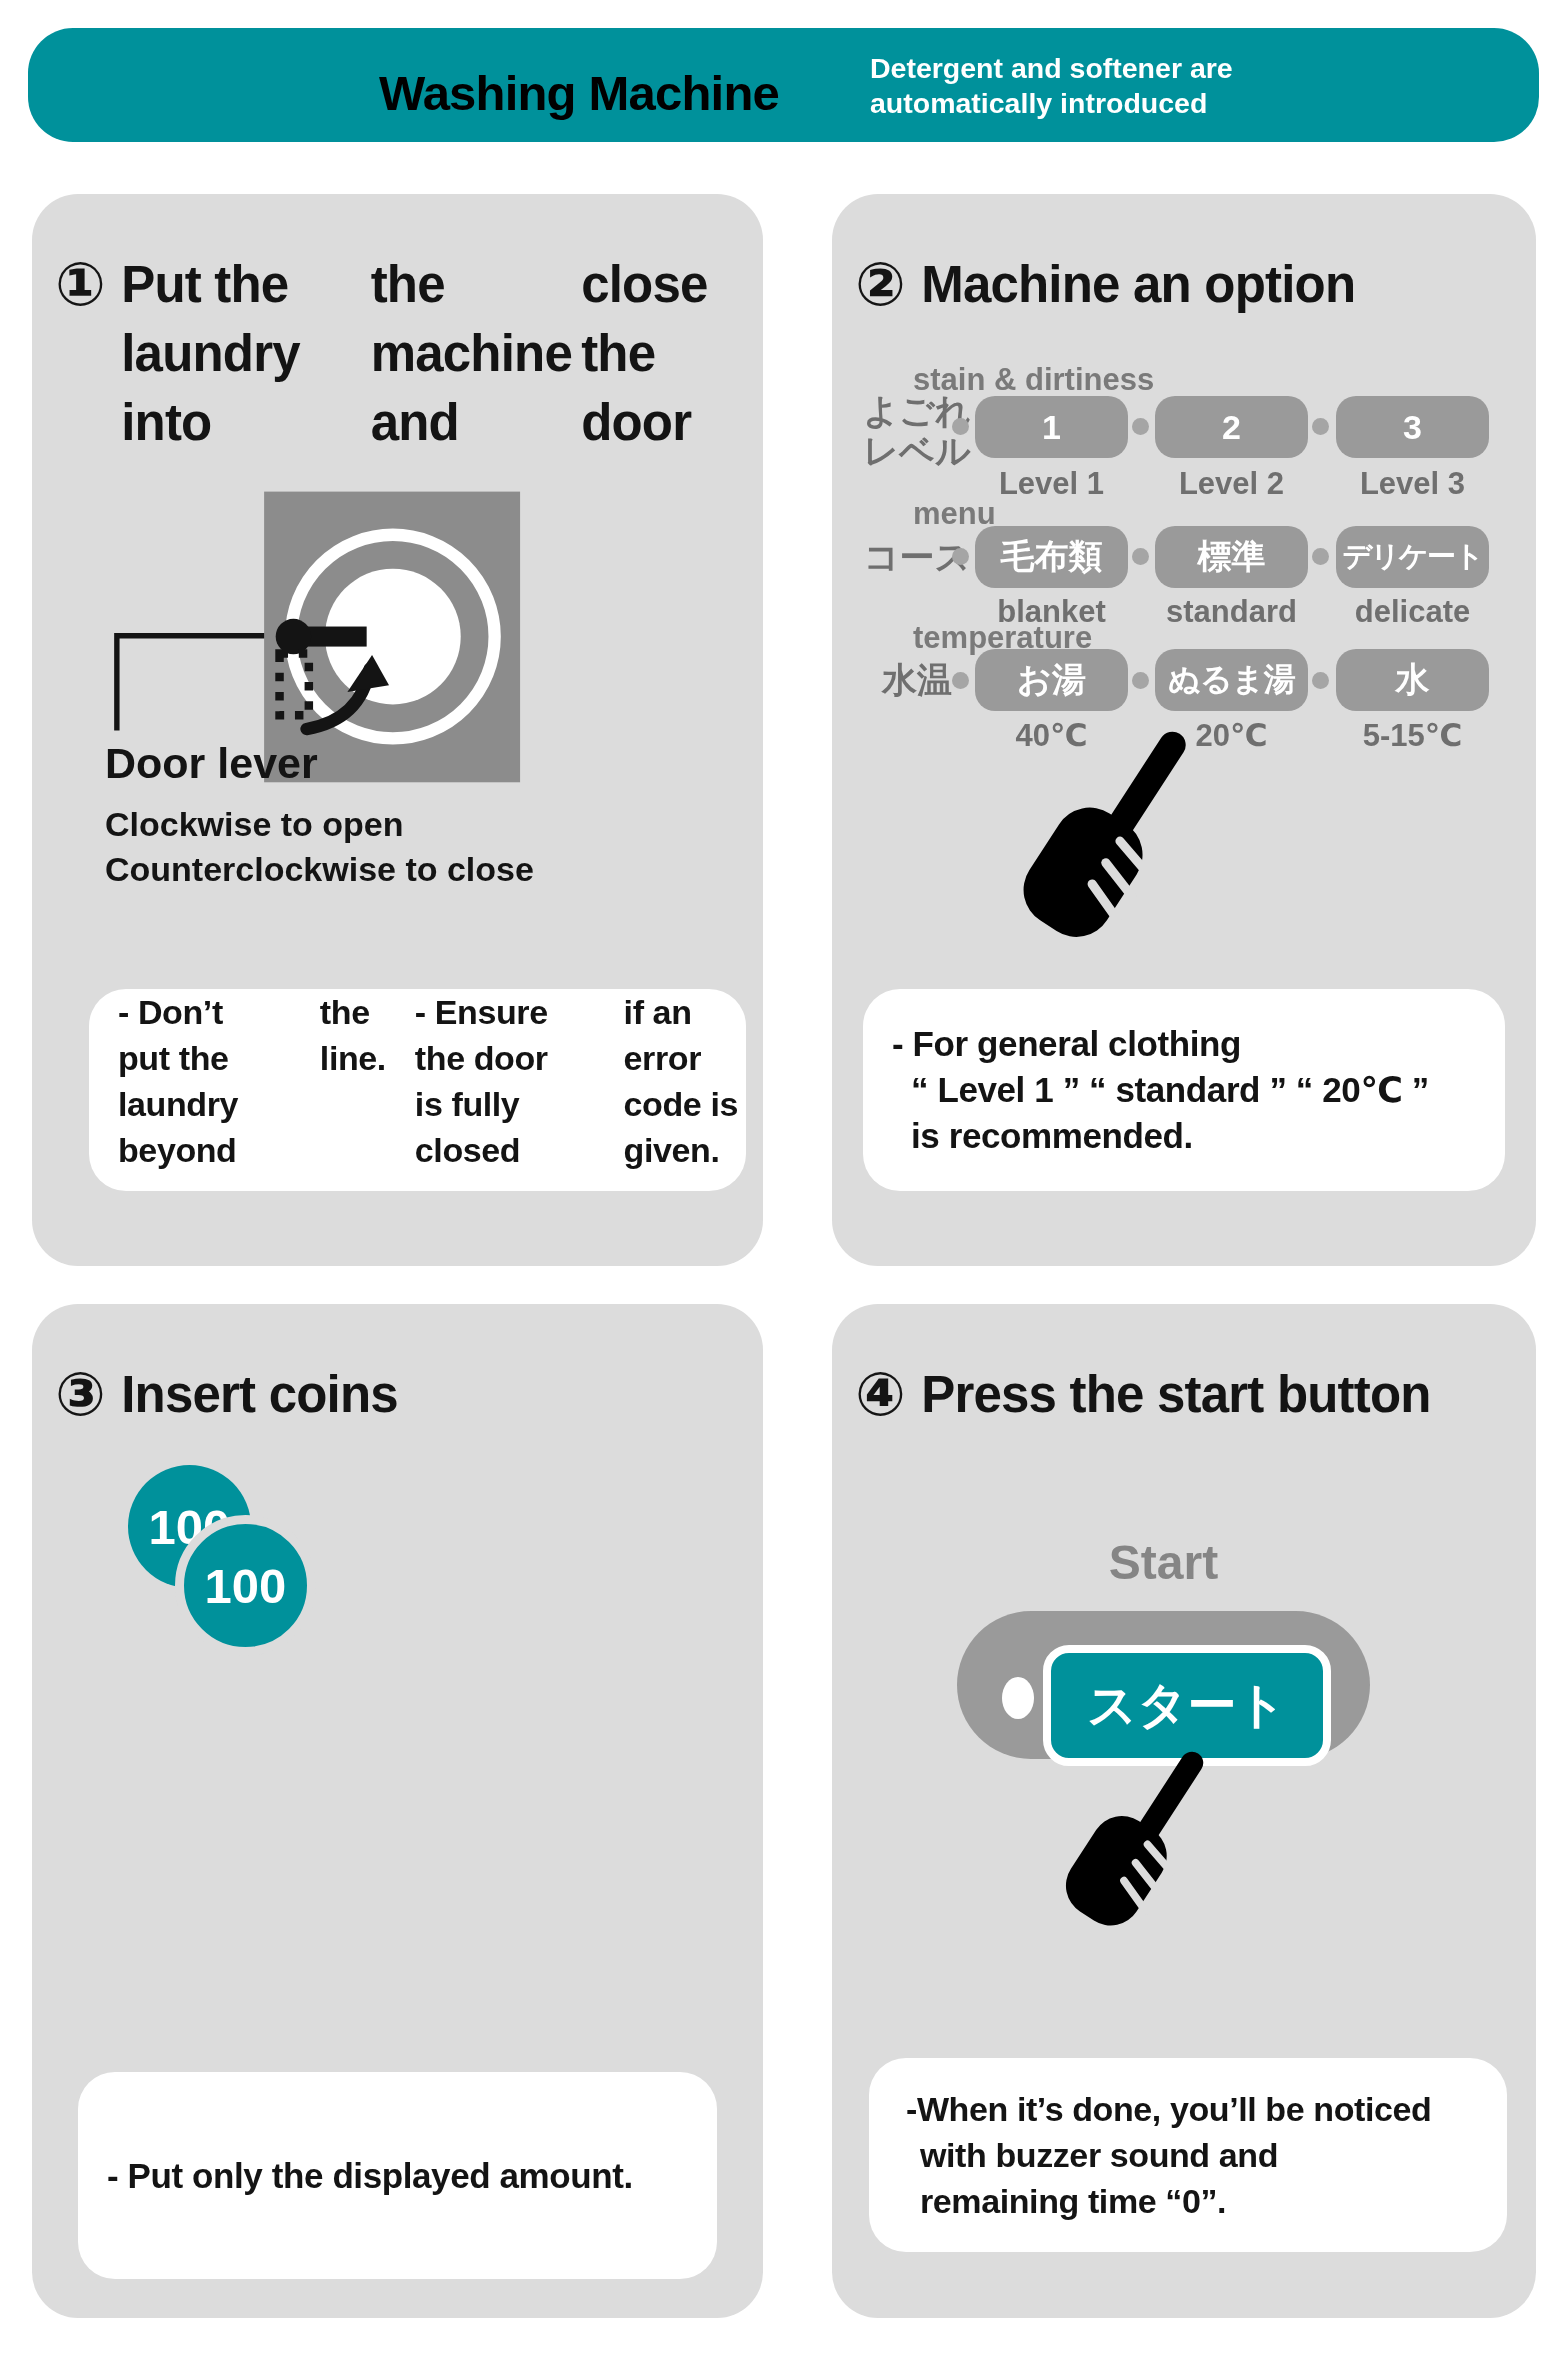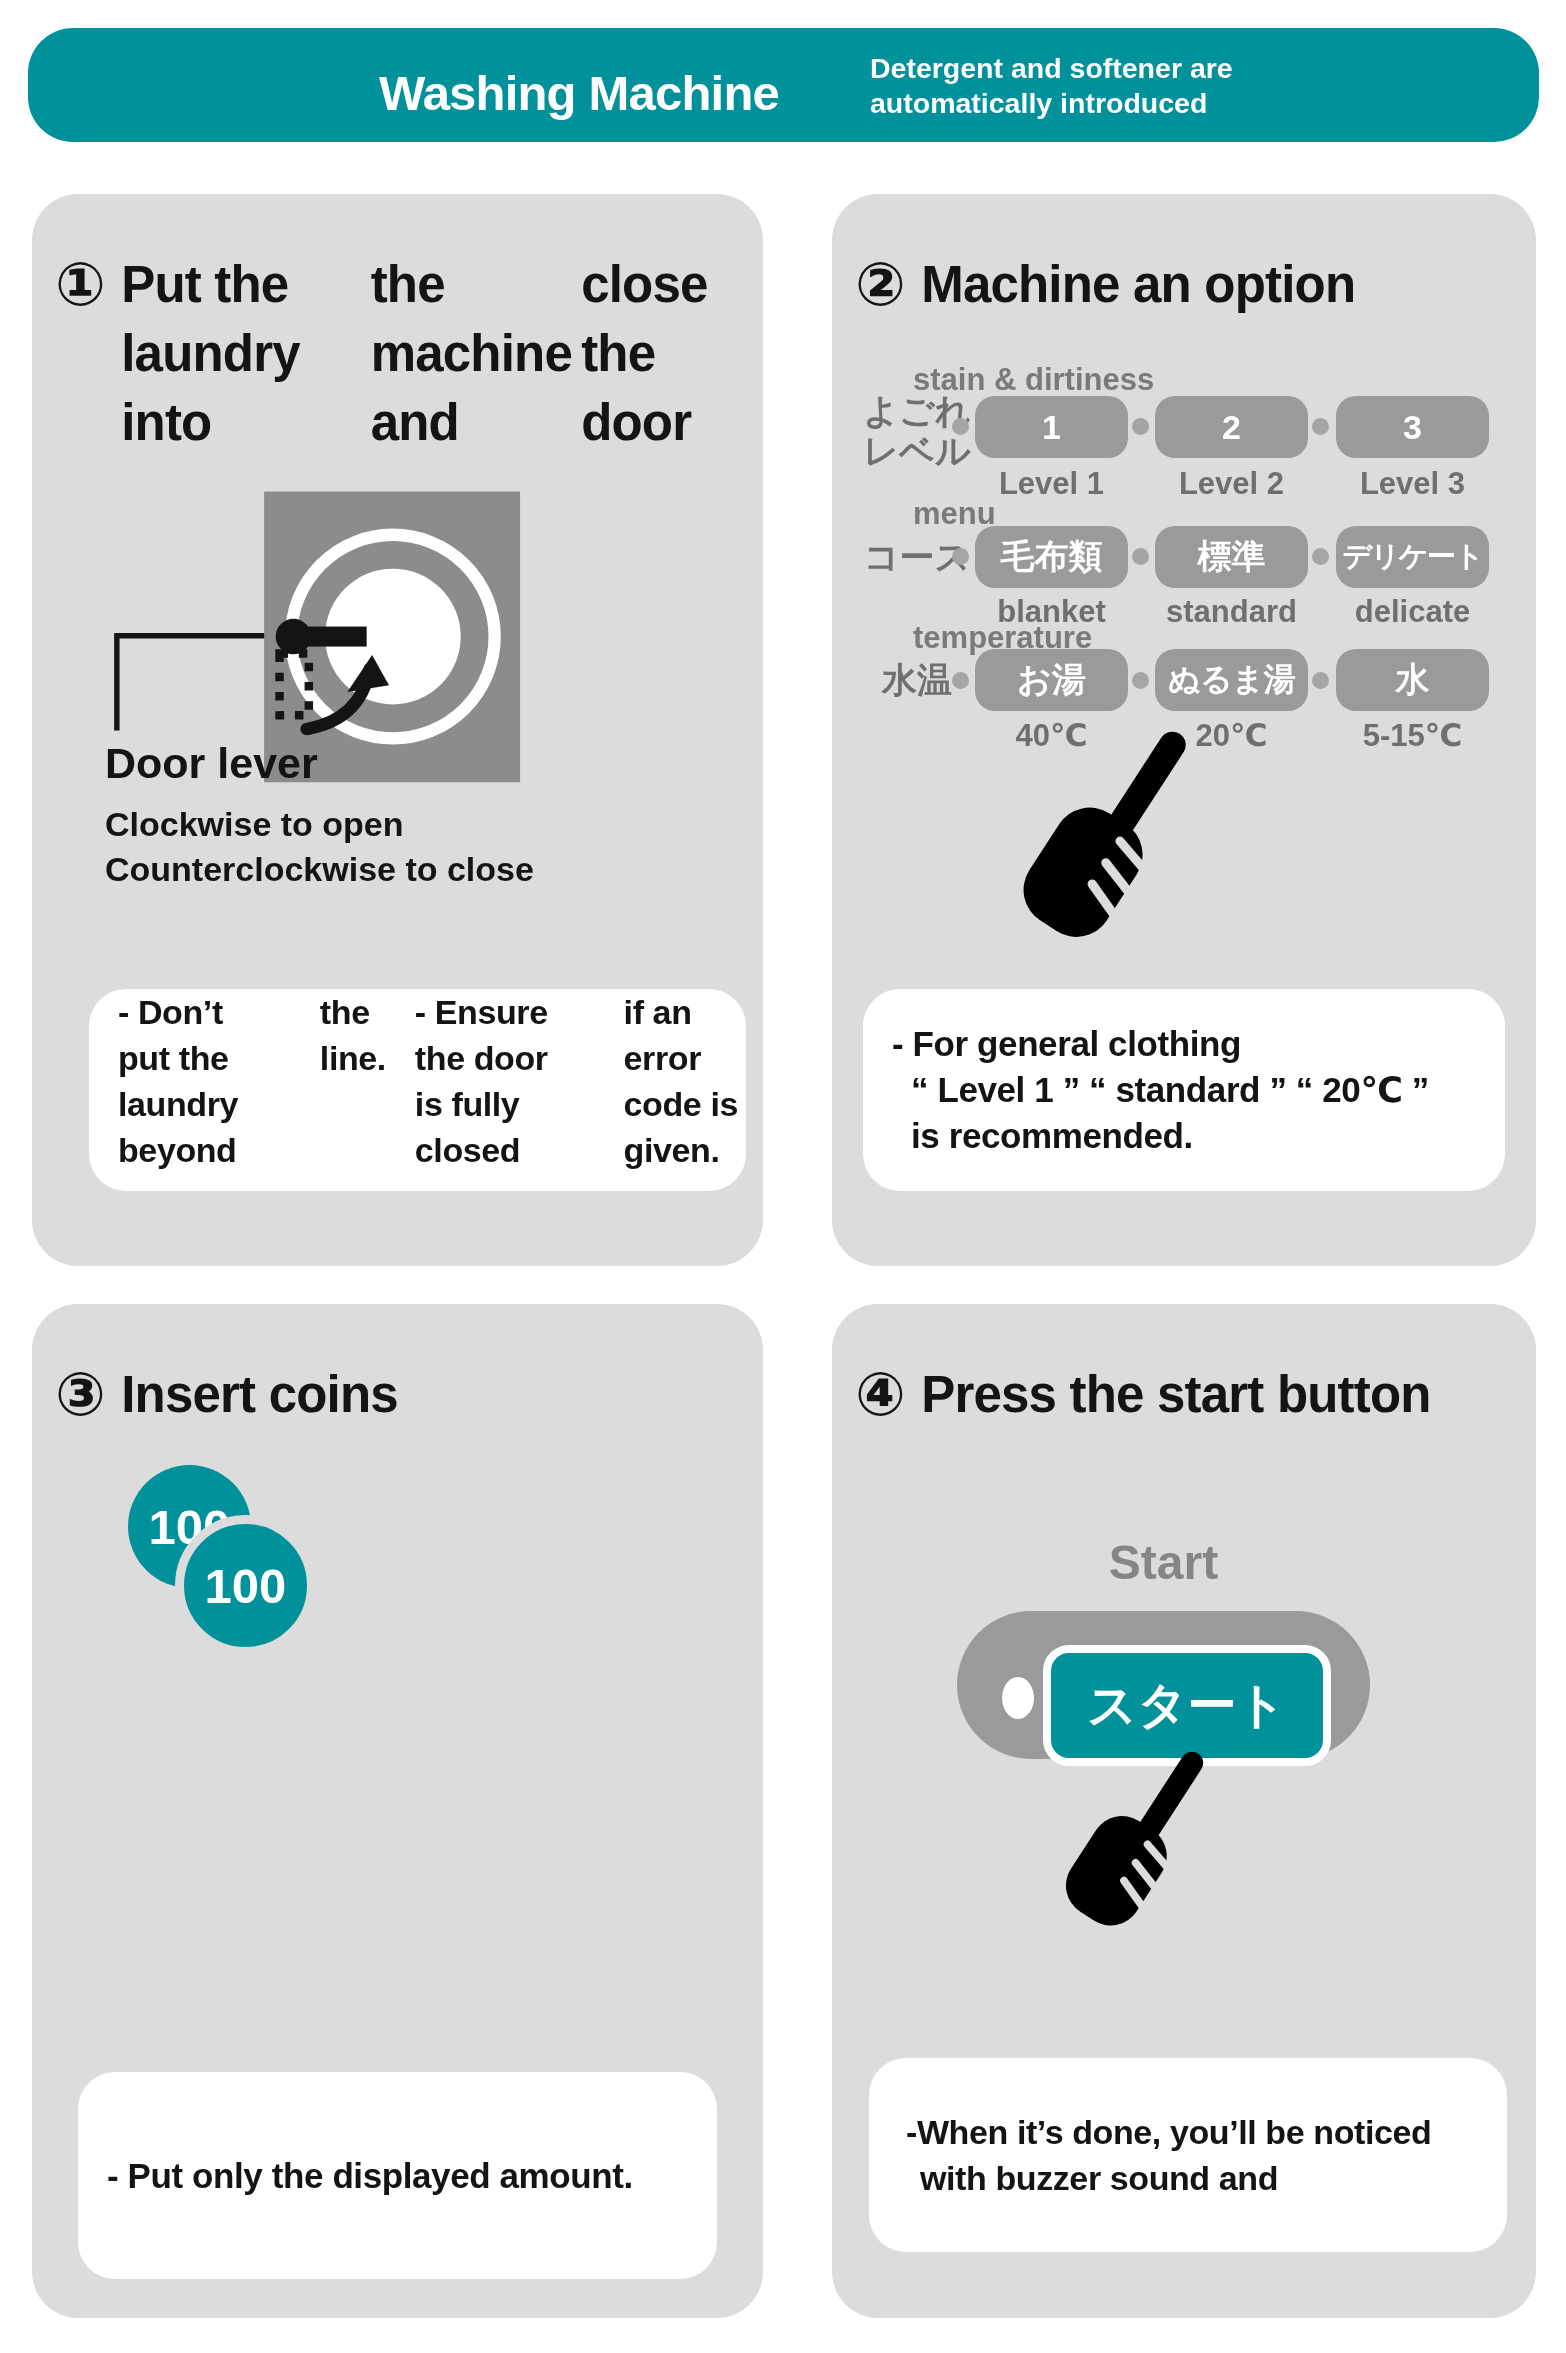--- a/index.html
+++ b/index.html
@@ -2,21 +2,21 @@
 <html style="font-size:12.3px"><head>
 <meta charset="utf-8">
 <style>
   html,body{margin:0;padding:0;background:#ffffff;}
   .page{position:relative;width:1567px;height:2354px;background:#ffffff;overflow:hidden;
         font-family:"Liberation Sans","DejaVu Sans",sans-serif;font-weight:bold;color:#141414;}
 
   
   .banner{position:absolute;left:28px;top:28px;width:1511px;height:114px;background:#00919b;border-radius:45px;}
   .banner-title{position:absolute;left:351px;top:0;height:130px;display:flex;align-items:center;
-                font-size:49px;color:#ffffff;letter-spacing:-0.8px;}
+                font-size:49px;color:#000000;letter-spacing:-0.8px;}
   .banner-sub{position:absolute;left:842px;top:23px;font-size:28.5px;line-height:35px;color:#ffffff;}
 
   
   .panel{position:absolute;background:#dcdcdc;border-radius:46px;}
   .p1{left:32px;top:194px;width:731px;height:1072px;}
   .p2{left:832px;top:194px;width:704px;height:1072px;}
   .p3{left:32px;top:1304px;width:731px;height:1014px;}
   .p4{left:832px;top:1304px;width:704px;height:1014px;}
 
   .step-title{position:absolute;left:23px;top:56px;display:flex;gap:15.4px;}
@@ -238,17 +238,18 @@
         <rect x="66" y="170" width="132" height="182" rx="52" fill="#000000"></rect>
         <path d="M152 195 L210 212" stroke="#dcdcdc" stroke-width="13" stroke-linecap="round" fill="none"></path>
         <path d="M152 232 L210 252" stroke="#dcdcdc" stroke-width="13" stroke-linecap="round" fill="none"></path>
         <path d="M152 268 L210 291" stroke="#dcdcdc" stroke-width="13" stroke-linecap="round" fill="none"></path>
       </g>
     </svg>
 
     <div class="note note4">
       <div>-When it’s done, you’ll be noticed</div>
       <div class="ind">with buzzer sound and</div>
+      <div class="ind">remaining time “0”.</div>
     </div>
   </section>
 
 </div>
 
 
 </body></html>

